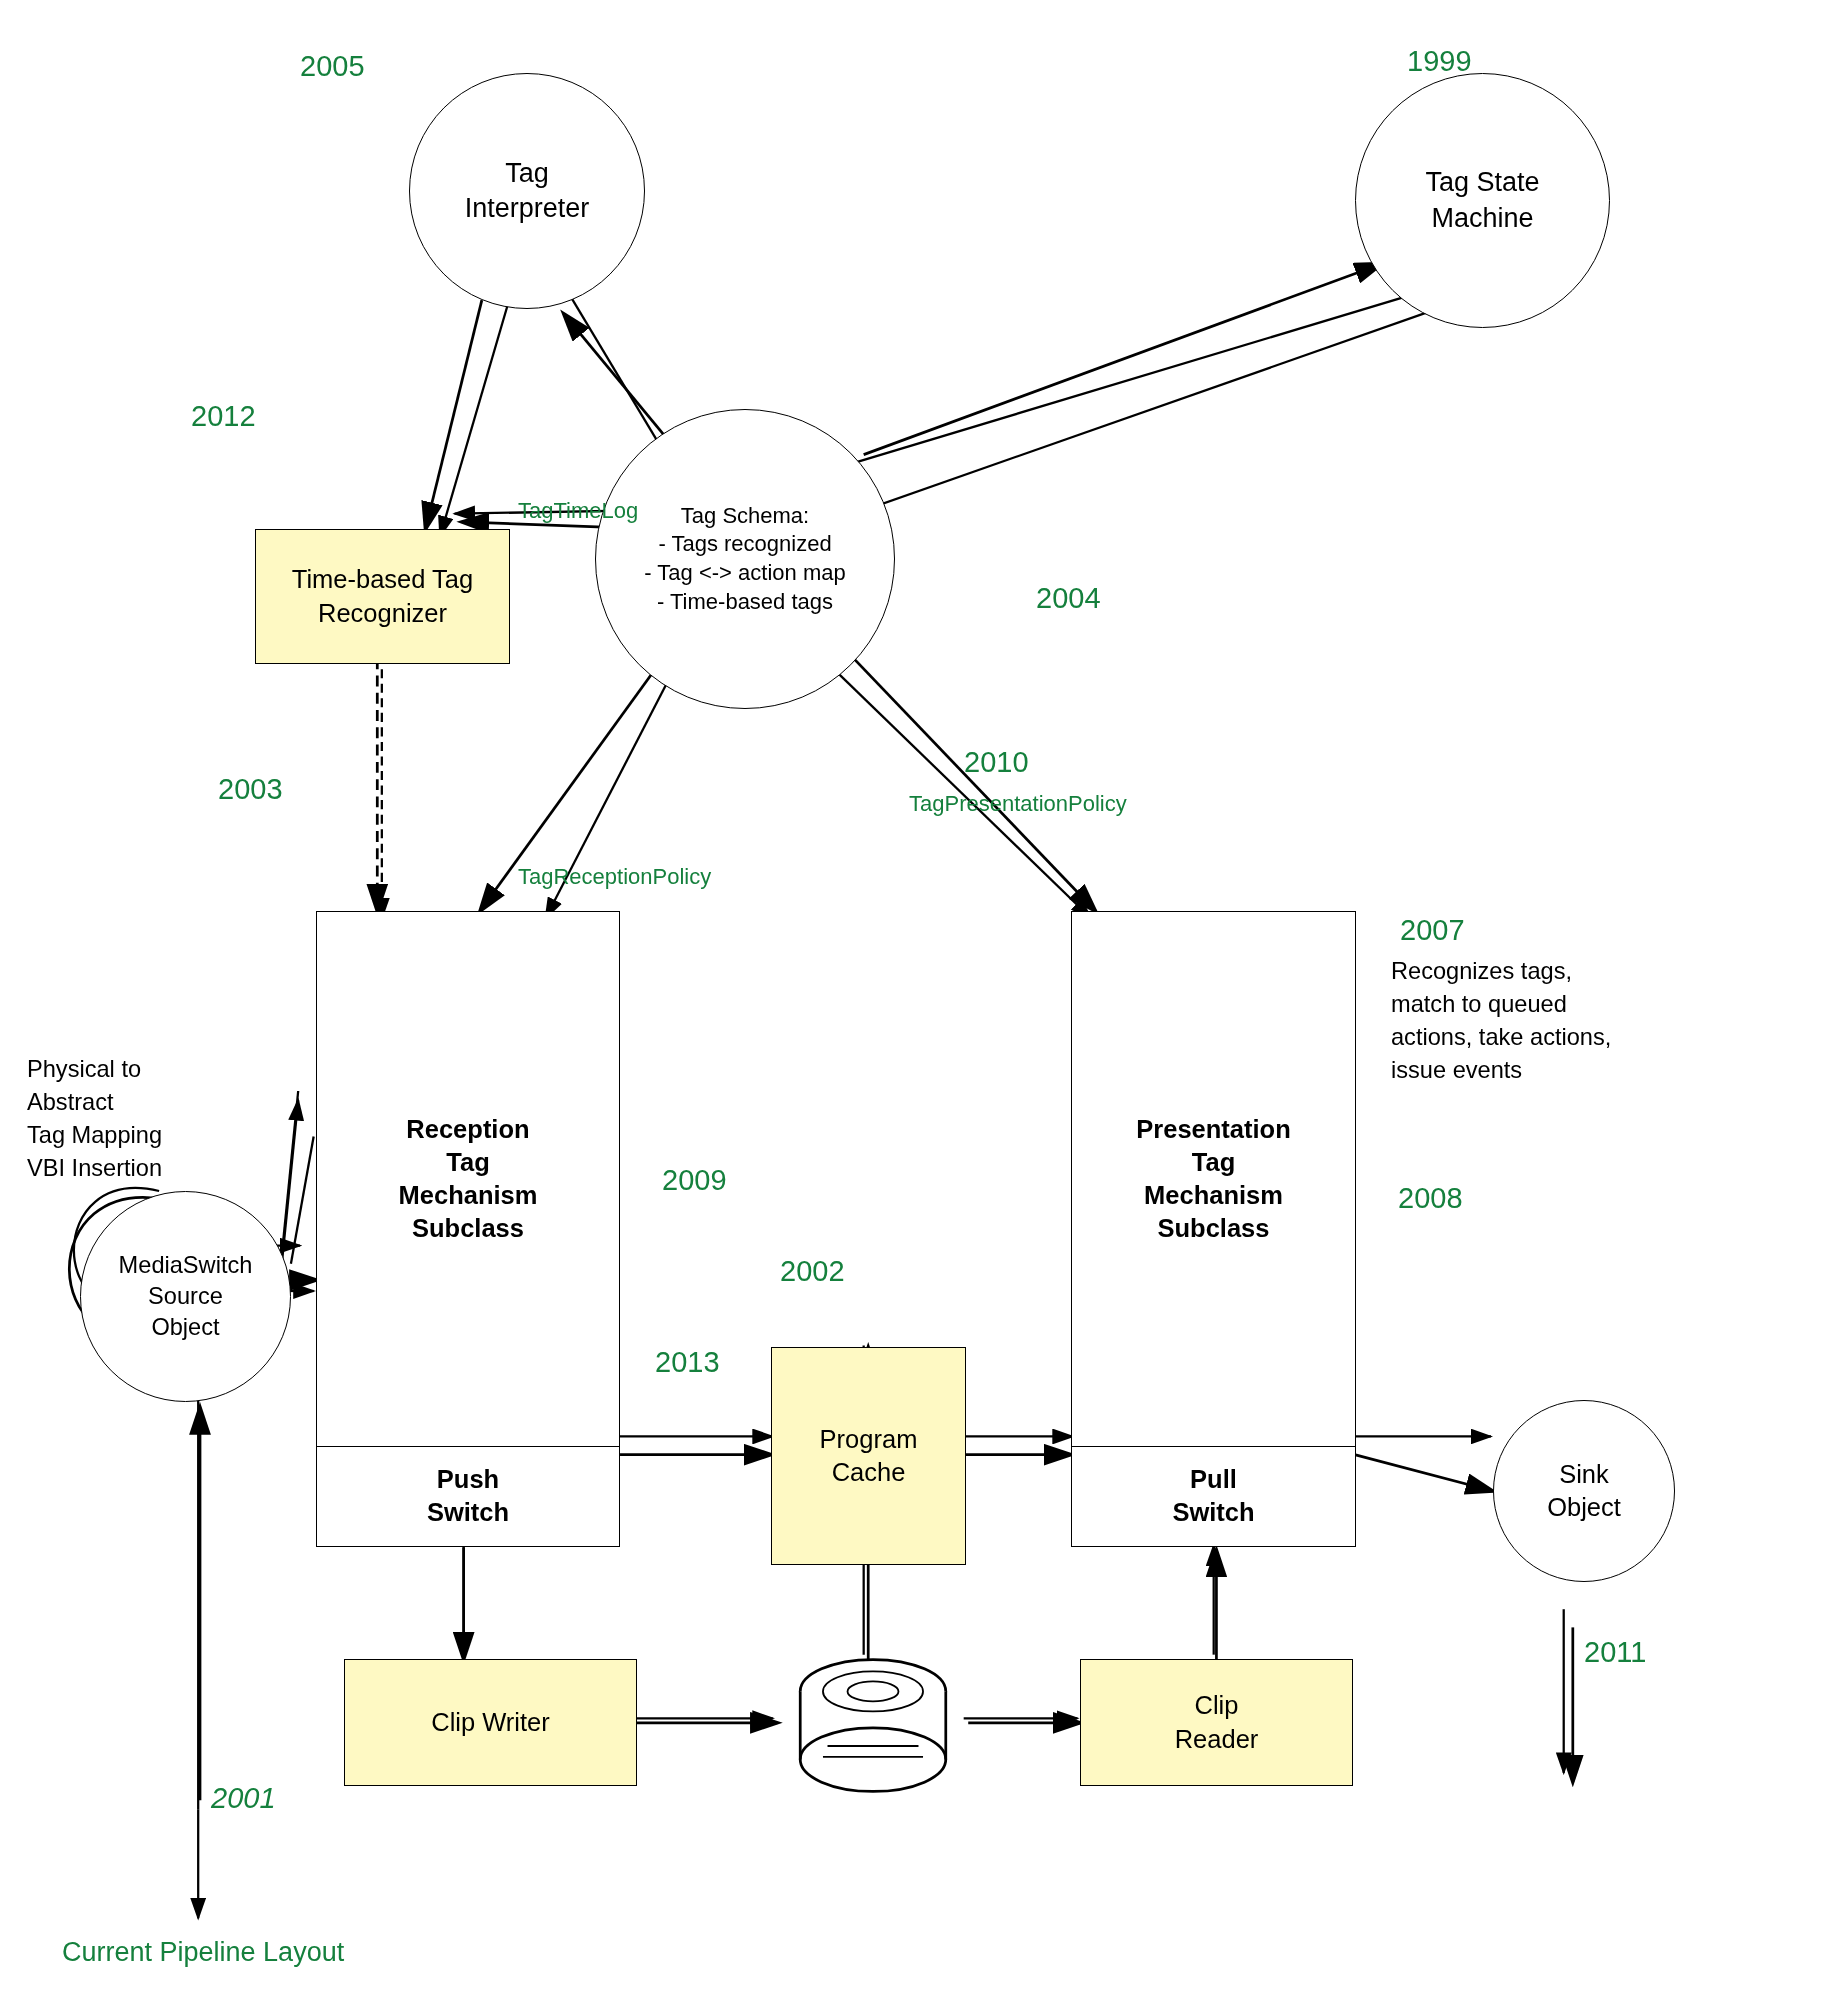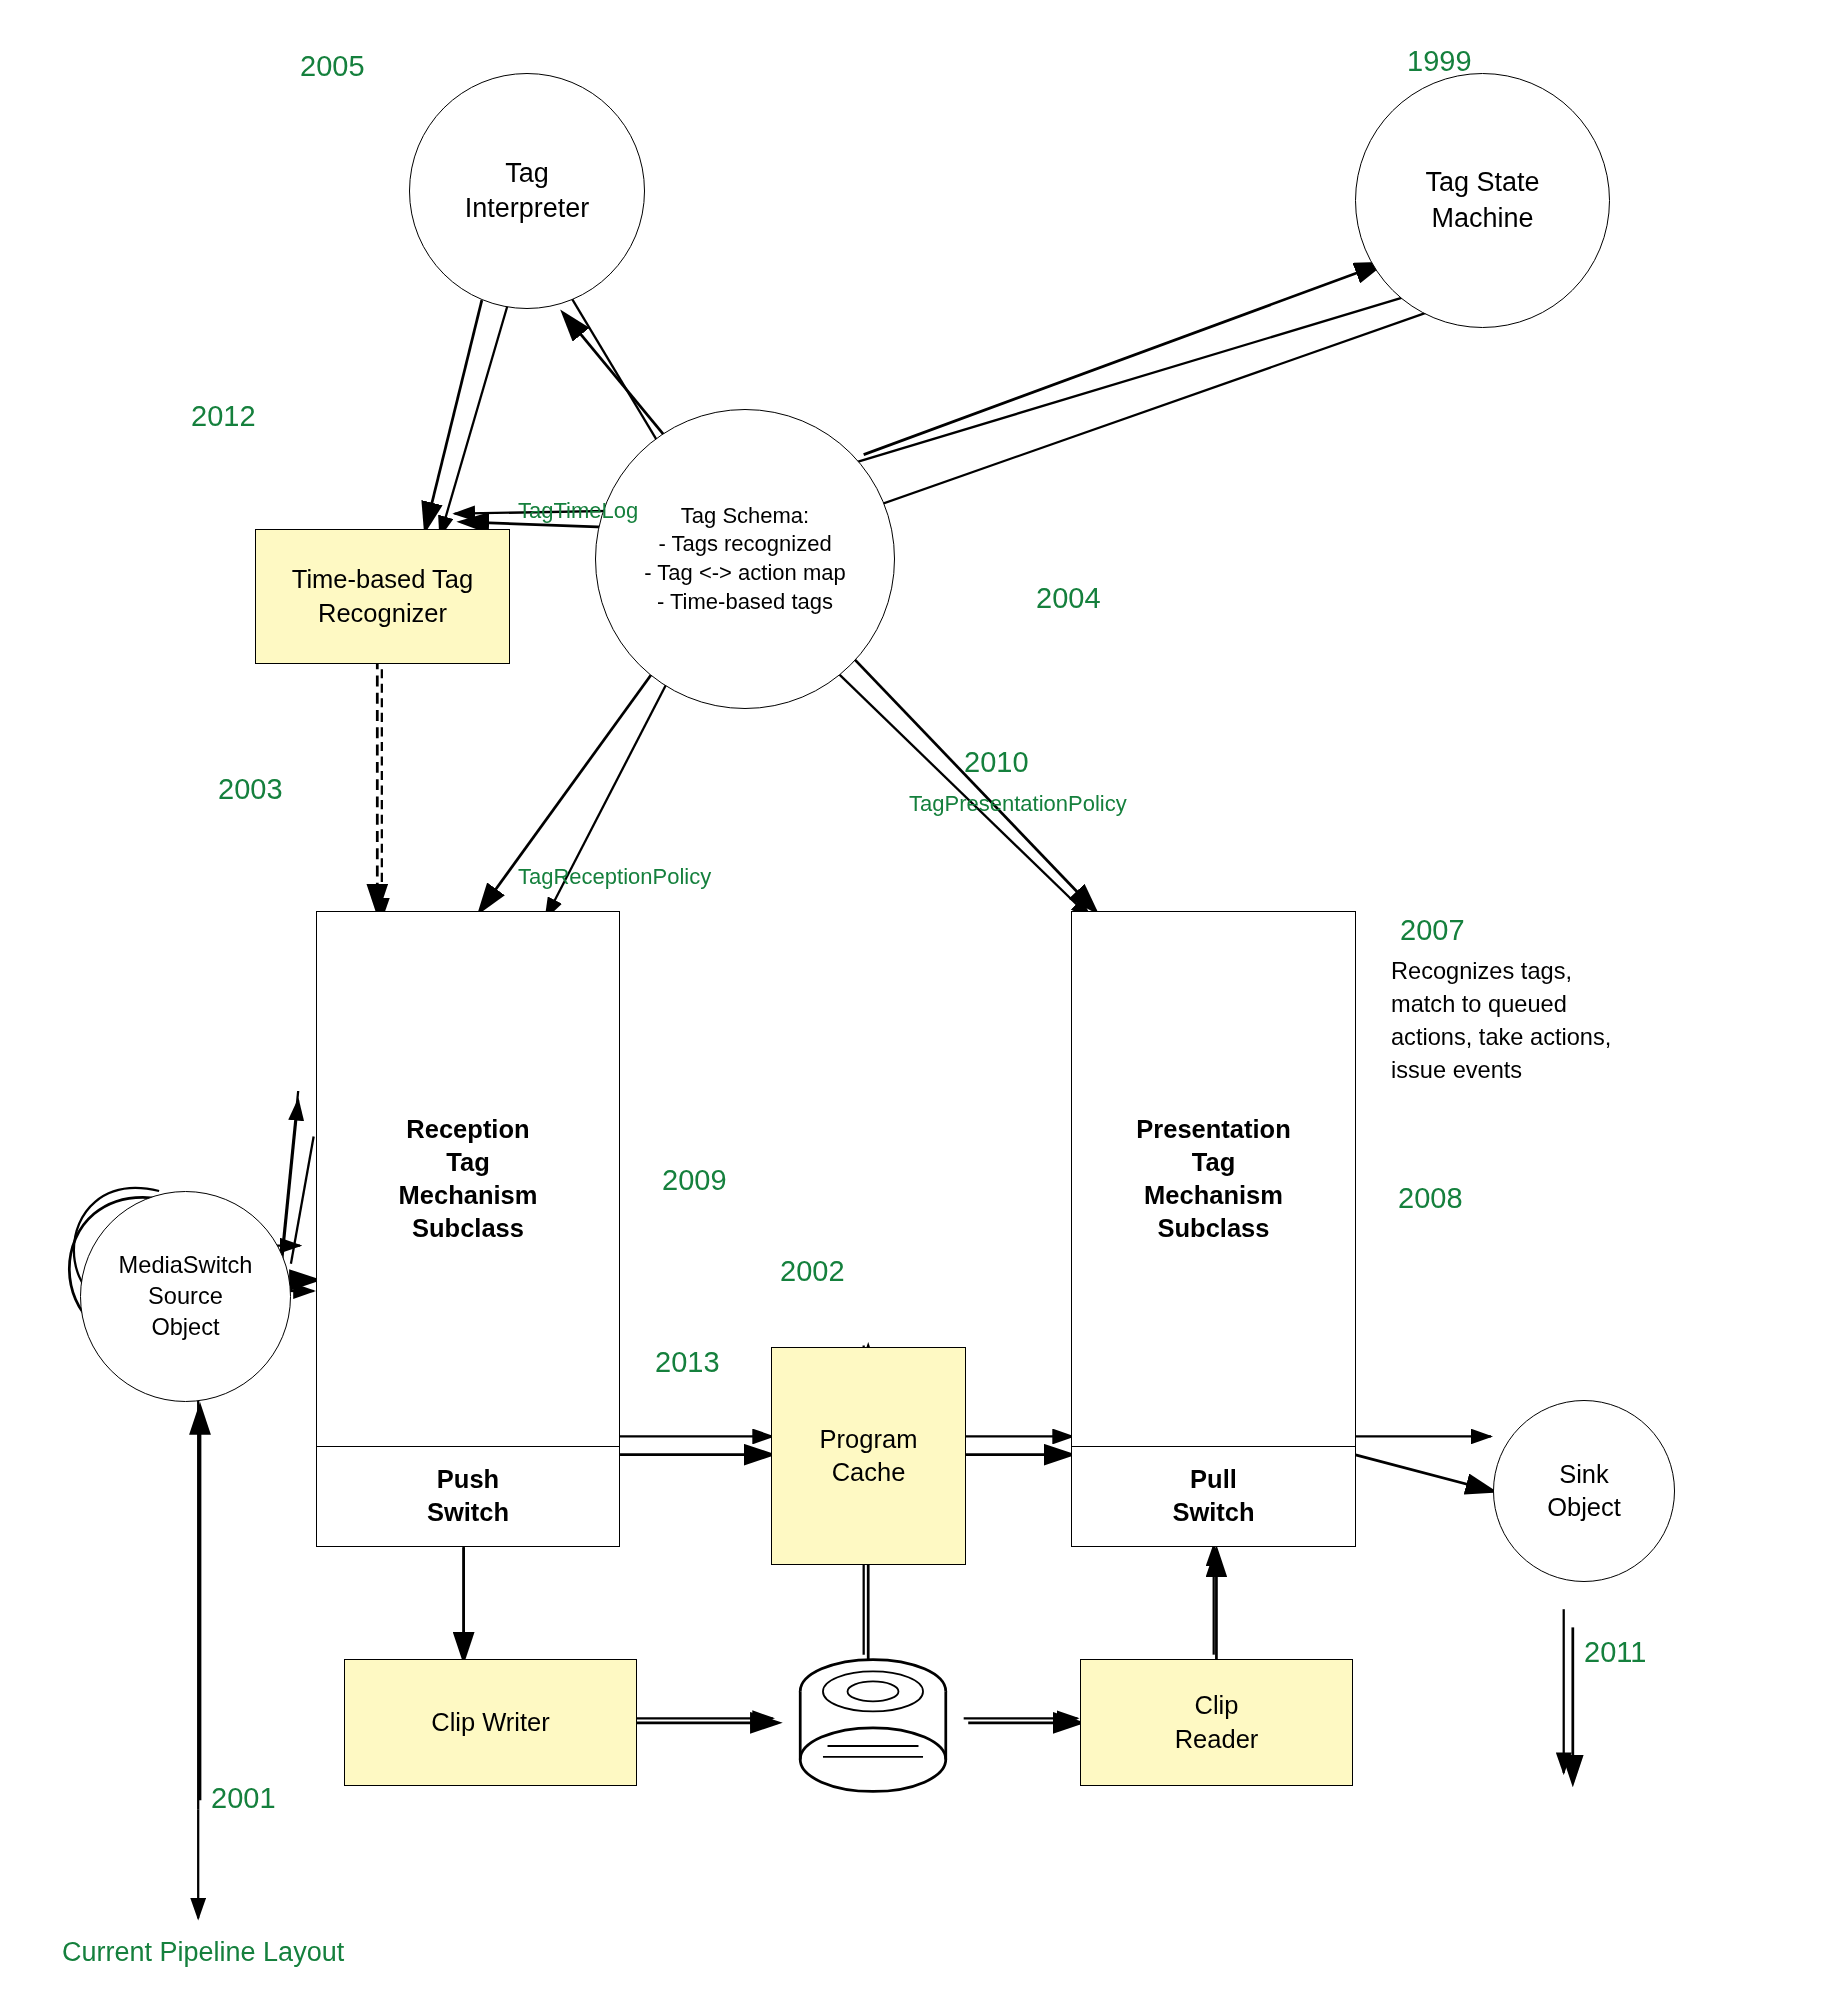--- a/index.html
+++ b/index.html
@@ -255,20 +255,21 @@
   </div>
 
   <div class="node-rect" style="left:771px; top:1347px; width:195px; height:218px; font-size:25.5px;">
     <span>Program<br>Cache</span>
   </div>
 
   <div class="node-circle" style="left:80px; top:1191px; width:211px; height:211px; font-size:23.6px;">
     <span>MediaSwitch<br>Source<br>Object</span>
   </div>
 
+  <div class="label-wrap" style="left:27px; top:1053px; font-size:23.6px; line-height:1.4;">Physical to<br>Abstract<br>Tag Mapping<br>VBI Insertion</div>
 
   <div class="node-rect" style="left:344px; top:1659px; width:293px; height:127px; font-size:25.5px;">
     <span>Clip Writer</span>
   </div>
 
   <div class="node-rect" style="left:1080px; top:1659px; width:273px; height:127px; font-size:25.5px;">
     <span>Clip<br>Reader</span>
   </div>
 
   <div class="node-circle" style="left:1493px; top:1400px; width:182px; height:182px; font-size:25.5px;">
@@ -311,20 +312,20 @@
   <div class="label" style="left:655px; top:1346px; font-size:29px;">2013</div>
 
   <div class="label" style="left:1400px; top:914px; font-size:29px;">2007</div>
 
   <div class="label-wrap" style="left:1391px; top:955px; font-size:23.6px; max-width:291px;">
     Recognizes tags,<br>match to queued<br>actions, take actions,<br>issue events
   </div>
 
   <div class="label" style="left:1398px; top:1182px; font-size:29px;">2008</div>
 
-  <div class="label" style="left:211px; top:1782px; font-size:29px;">2001</div>
+  <div class="label" style="left:211px; top:1782px; font-size:29px;font-style:italic;">2001</div>
 
   <div class="label" style="left:1584px; top:1636px; font-size:29px;">2011</div>
 
   <div class="label" style="left:62px; top:1937px; font-size:27px;">Current Pipeline Layout</div>
 
 </div>
 
 
 </body></html>

